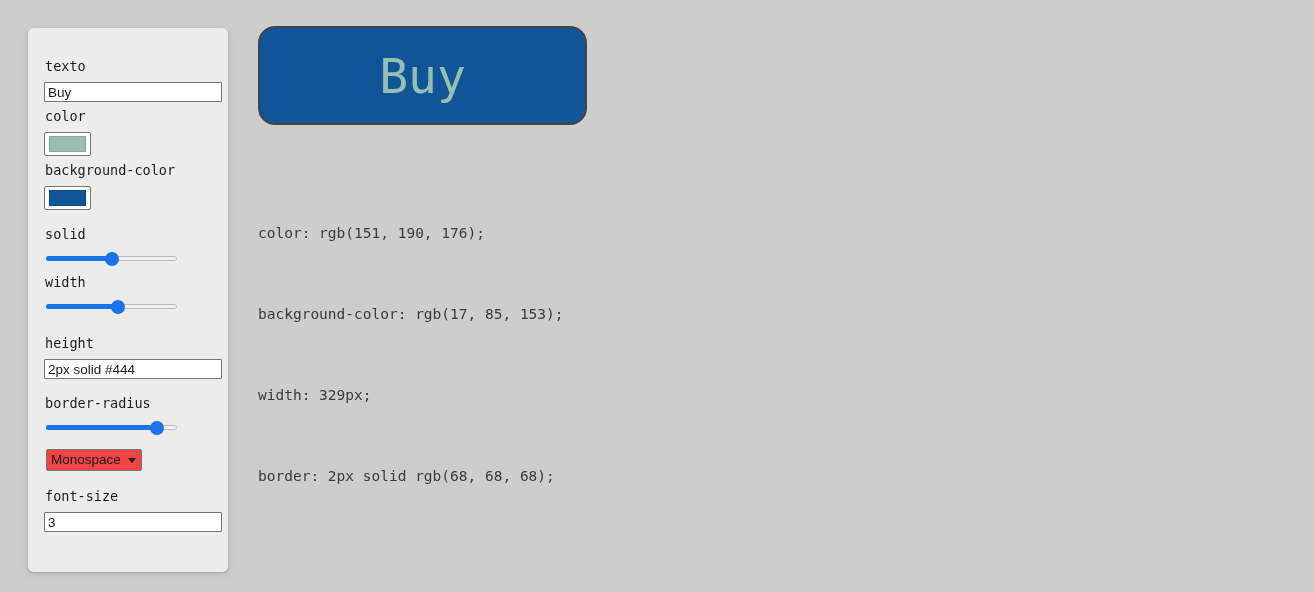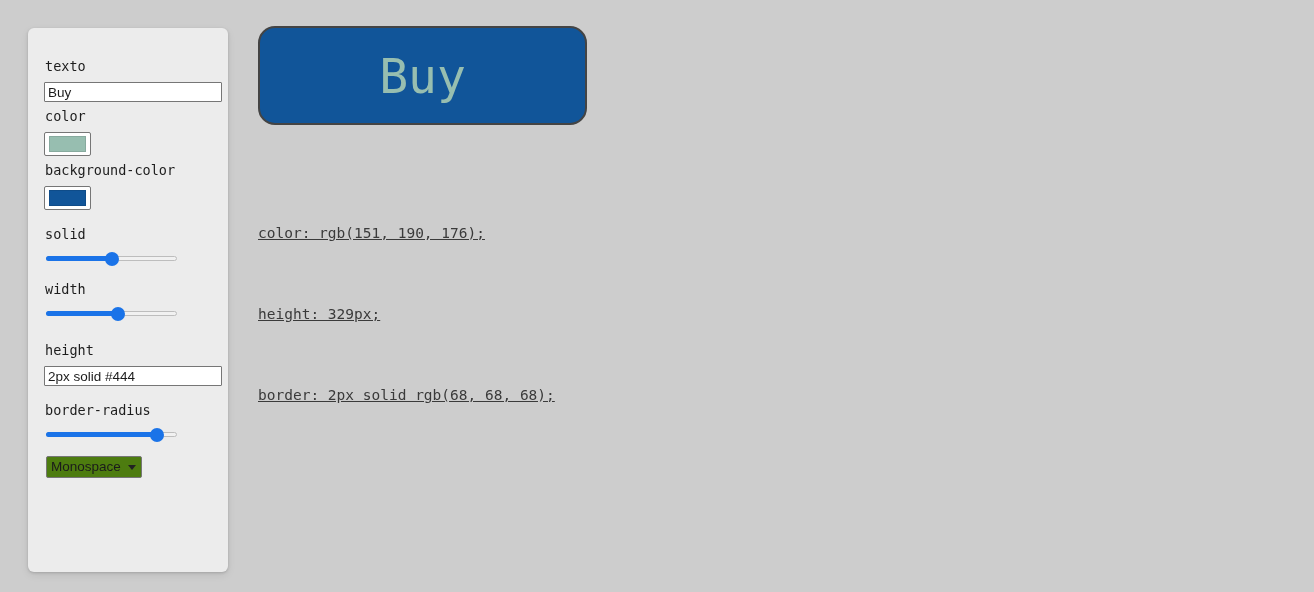--- a/index.html
+++ b/index.html
@@ -124,21 +124,21 @@
   
   .select-box {
     position: relative;
     display: inline-flex;
     align-items: center;
     box-sizing: border-box;
     height: 22px;
     padding: 0 20px 0 4px;
     border: 1px solid #767676;
     border-radius: 2px;
-    background: #4d7c0f;
+    background: #ef4444;
     color: #1b1b1b;
     font-family: "Liberation Sans", sans-serif;
     font-size: 13.5px;
     line-height: 20px;
     cursor: pointer;
     margin: 6px 0 0 2px;
   }
   .select-box .chevron {
     position: absolute;
     right: 5px;
@@ -182,21 +182,20 @@
     left: 258px;
     top: 166px;
     font-family: "DejaVu Sans Mono", "Liberation Mono", monospace;
     font-size: 14.5px;
     line-height: 27px;
     color: #3a3a3a;
     white-space: pre;
   }
   .css-line {
     display: block;
-    text-decoration: underline;
   }
 </style>
 </head>
 <body style="background: rgb(205, 205, 205);">
 
 <div id="app">
 
   <div class="controls-panel" style="background: rgb(236, 236, 236);">
 
     
@@ -225,21 +224,21 @@
     <div class="field" style="margin-top:16px;">
       <span class="field-label">solid</span>
       <div class="slider">
         <span class="track"></span>
         <span class="fill" style="width: 65.5px; background: rgb(26, 115, 232);"></span>
         <span class="thumb" style="left: 65.5px; background: rgb(26, 115, 232);"></span>
       </div>
     </div>
 
     
-    <div class="field" style="margin-top:13px;">
+    <div class="field" style="margin-top:6px;">
       <span class="field-label">width</span>
       <div class="slider">
         <span class="track"></span>
         <span class="fill" style="width: 72.05px; background: rgb(26, 115, 232);"></span>
         <span class="thumb" style="left: 72.05px; background: rgb(26, 115, 232);"></span>
       </div>
     </div>
 
     
     <div class="field" style="margin-top:19px;">
@@ -257,29 +256,34 @@
       </div>
     </div>
 
     
     <div class="select-box">
       <span>Monospace</span>
       <span class="chevron"></span>
     </div>
 
     
+    <div class="field" style="margin-top:17px;">
+      <span class="field-label">font-size</span>
+      <input class="text-input" type="text" value="3" style="">
+    </div>
 
   </div>
 
   <div class="preview-area">
     <button class="preview-button" style="color: rgb(151, 190, 176); background-color: rgb(17, 85, 153); height: 99px; width: 329px; border: 2px solid rgb(68, 68, 68); border-radius: 17px;">Buy</button>
   </div>
 
   <div class="css-output" style="color: rgb(58, 58, 58);">
     <span class="css-line">color: rgb(151, 190, 176);</span>
-    <span class="css-line">height: 329px;</span>
+    <span class="css-line">background-color: rgb(17, 85, 153);</span>
+    <span class="css-line">width: 329px;</span>
     <span class="css-line">border: 2px solid rgb(68, 68, 68);</span>
     
     
     
   </div>
 
 </div>
 
 </body></html>

